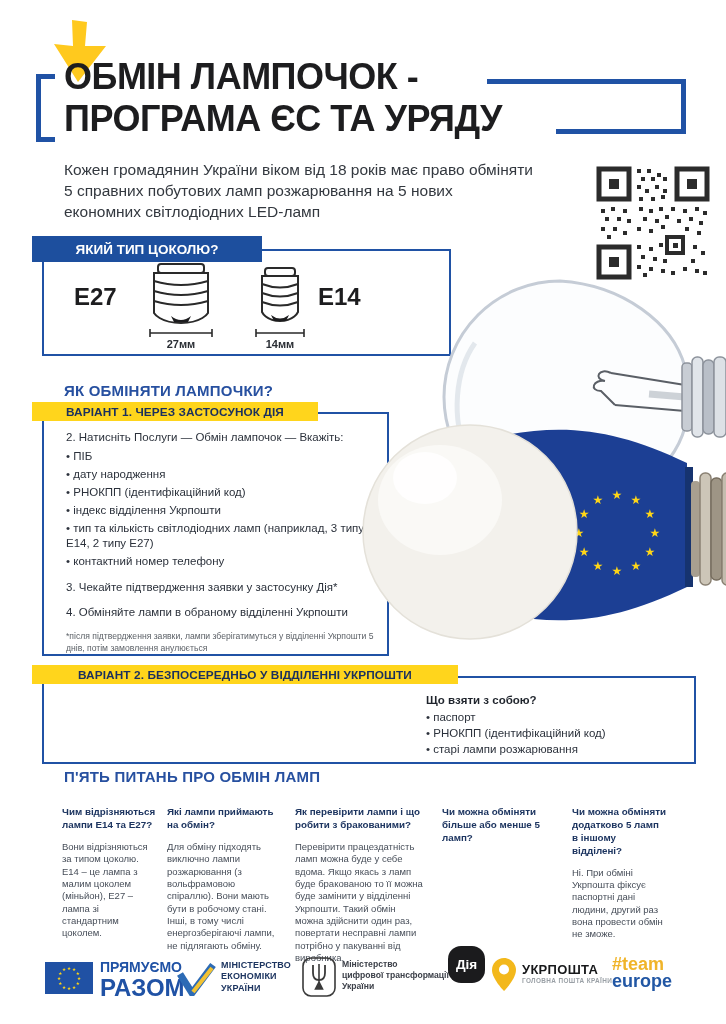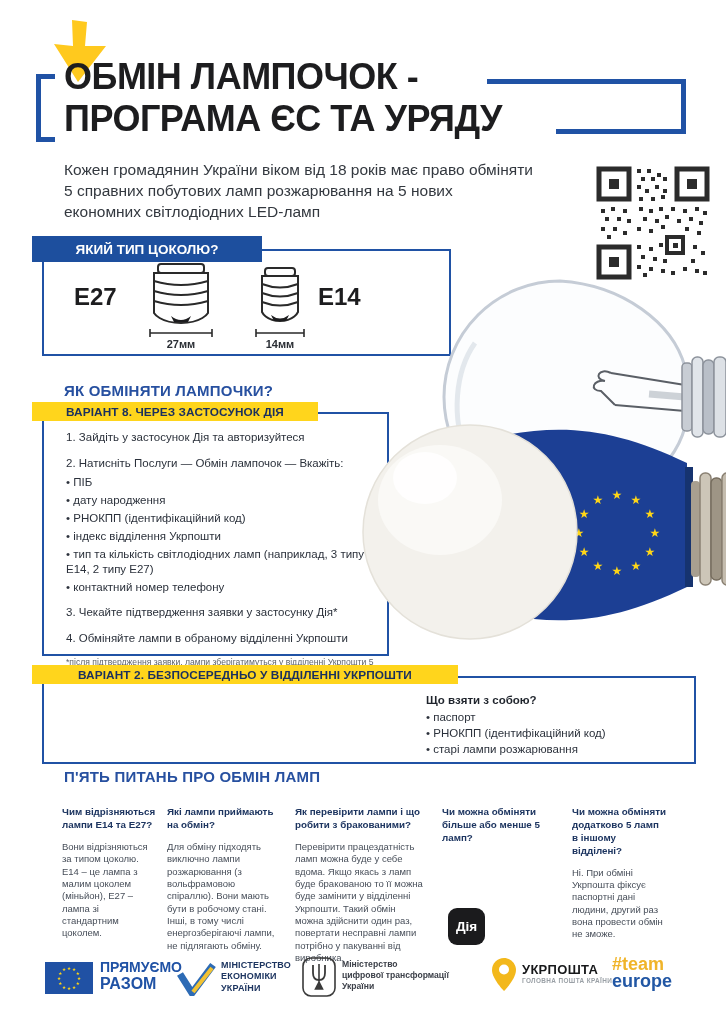--- a/index.html
+++ b/index.html
@@ -110,36 +110,35 @@
   <svg class="abs" style="left:254px;top:328px;" width="52" height="10" viewBox="0 0 52 10">
     <path d="M2 1 v8 M50 1 v8 M2 5 h48" stroke="#2a2a2a" stroke-width="1.6" fill="none"></path>
   </svg>
   <div class="abs size-label" style="left:254px;top:338px;width:52px;">14мм</div>
   <div class="abs base-label" style="left:318px;top:283px;">E14</div>
 
   <div class="abs section-heading" style="left:64px;top:382px;">ЯК ОБМІНЯТИ ЛАМПОЧКИ?</div>
 
   <div class="abs outline-box" style="left:42px;top:412px;width:343px;height:240px;">
     <div class="steps" style="padding:16px 10px 0 22px;">
-      <div class="step">1. Зайдіть у застосунок Дія та авторизуйтеся</div>
       <div class="step" style="margin-bottom:2px;">2. Натисніть Послуги — Обмін лампочок — Вкажіть:</div>
       <ul>
         <li>ПІБ</li>
         <li>дату народження</li>
         <li>РНОКПП (ідентифікаційний код)</li>
         <li>індекс відділення Укрпошти</li>
         <li>тип та кількість світлодіодних ламп (наприклад, 3 типу Е14, 2 типу Е27)</li>
         <li>контактний номер телефону</li>
       </ul>
       <div class="step">3. Чекайте підтвердження заявки у застосунку Дія*</div>
       <div class="step" style="width:300px;">4. Обміняйте лампи в обраному відділенні Укрпошти</div>
       <div class="footnote">*після підтвердження заявки, лампи зберігатимуться у відділенні Укрпошти 5 днів, потім замовлення анулюється</div>
     </div>
   </div>
-  <div class="abs yellow-bar" style="left:32px;top:402px;width:286px;height:19px;">ВАРІАНТ 8. ЧЕРЕЗ ЗАСТОСУНОК ДІЯ</div>
+  <div class="abs yellow-bar" style="left:32px;top:402px;width:286px;height:19px;">ВАРІАНТ 1. ЧЕРЕЗ ЗАСТОСУНОК ДІЯ</div>
 
   <div class="abs outline-box" style="left:42px;top:676px;width:650px;height:84px;">
     <div class="abs" style="left:382px;top:16px;width:250px;">
       <div class="v2-title">Що взяти з собою?</div>
       <ul class="v2-list">
         <li>паспорт</li>
         <li>РНОКПП (ідентифікаційний код)</li>
         <li>старі лампи розжарювання</li>
       </ul>
     </div>
@@ -180,21 +179,21 @@
       <text x="24" y="28">★</text>
         <text x="19" y="26.7">★</text>
         <text x="15.3" y="23">★</text>
       <text x="14" y="18">★</text>
         <text x="15.3" y="13">★</text>
         <text x="19" y="9.3">★</text>
     </g>
   </svg>
   <div class="abs prog-text" style="left:100px;top:960px;">
     <div style="font-size:14px;">ПРЯМУЄМО</div>
-    <div style="font-size:16px;margin-top:2px;">РАЗОМ</div>
+    <div style="font-size:24px;margin-top:2px;">РАЗОМ</div>
   </div>
 
   <svg class="abs" style="left:176px;top:962px;" width="40" height="34" viewBox="0 0 40 34">
     <path d="M4 12 L16 31 L37 3" stroke="#2d6bb5" stroke-width="7" fill="none"></path>
     <path d="M17 30 L36 6" stroke="#f2c233" stroke-width="4" fill="none"></path>
   </svg>
   <div class="abs econ-text" style="left:221px;top:960px;">
     <div>МІНІСТЕРСТВО</div>
     <div>ЕКОНОМІКИ</div>
     <div>УКРАЇНИ</div>
@@ -204,21 +203,21 @@
     <rect x="1" y="1" width="32" height="38" rx="8" fill="none" stroke="#3a3a3a" stroke-width="1.6"></rect>
     <path d="M11 8 v8 c0 5 2.5 7 6 7 c3.5 0 6 -2 6 -7 V8" fill="none" stroke="#3a3a3a" stroke-width="1.8"></path>
     <path d="M17 7 v18 M17 25 l-3.5 7 h7 Z" fill="#3a3a3a" stroke="#3a3a3a" stroke-width="1.6"></path>
   </svg>
   <div class="abs digi-text" style="left:342px;top:959px;">
     <div>Міністерство</div>
     <div>цифрової трансформації</div>
     <div>України</div>
   </div>
 
-  <div class="abs diia" style="left:448px;top:908px;width:37px;height:37px;">Дія</div>
+  <div class="abs diia" style="left:448px;top:946px;width:37px;height:37px;border-radius:13px;">Дія</div>
 
   <svg class="abs" style="left:492px;top:958px;" width="24" height="33" viewBox="0 0 24 33">
     <path d="M12 0 C5.4 0 0 5.4 0 12 C0 21 12 33 12 33 C12 33 24 21 24 12 C24 5.4 18.6 0 12 0 Z" fill="#f3b81b"></path>
     <circle cx="12" cy="11.5" r="5" fill="#ffffff"></circle>
   </svg>
   <div class="abs" style="left:522px;top:962px;">
     <div class="ukrp-name">УКРПОШТА</div>
     <div class="ukrp-tag">ГОЛОВНА ПОШТА КРАЇНИ</div>
   </div>
 

